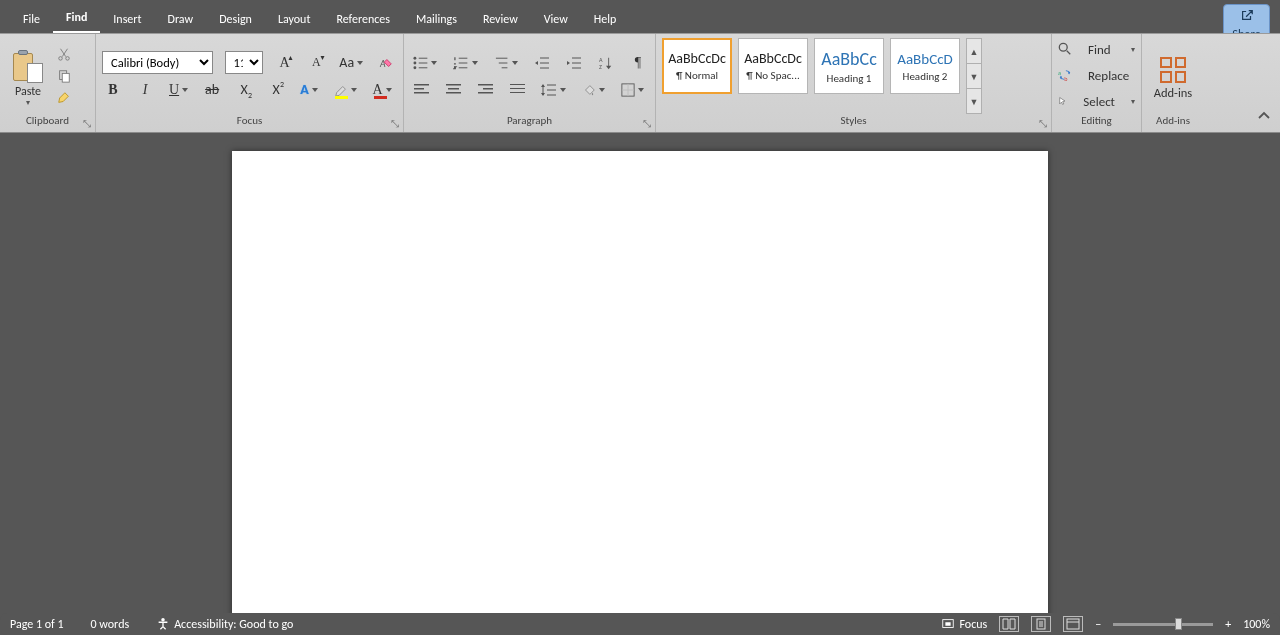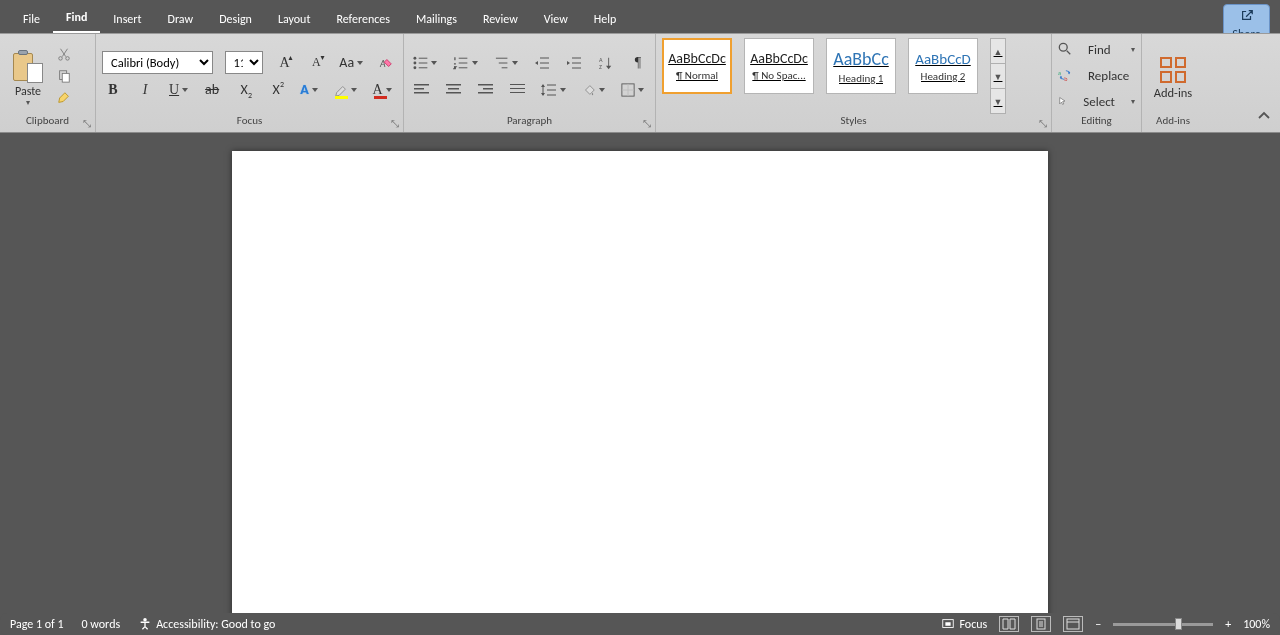--- a/index.html
+++ b/index.html
@@ -46,40 +46,40 @@
   linear-gradient(#555,#555) 0 0/15px 1.5px no-repeat,
   linear-gradient(#555,#555) 2px 4px/11px 1.5px no-repeat,
   linear-gradient(#555,#555) 0 8px/15px 1.5px no-repeat,
   linear-gradient(#555,#555) 2px 12px/11px 1.5px no-repeat; }
 .lines-right { display:inline-block; width:15px; height:12px; background:
   linear-gradient(#555,#555) 0 0/15px 1.5px no-repeat,
   linear-gradient(#555,#555) 5px 4px/10px 1.5px no-repeat,
   linear-gradient(#555,#555) 0 8px/15px 1.5px no-repeat,
   linear-gradient(#555,#555) 5px 12px/10px 1.5px no-repeat; }
 
-.styles-body{ display:flex; align-items:stretch; gap:12px;text-decoration:underline; }
+.styles-body{ display:flex; align-items:stretch; gap:6px; }
 .style-box { width: 70px; height: 56px; background: #fff; border: 1px solid #b5b5b5; display: flex; flex-direction: column; align-items: center; justify-content: center; cursor: pointer; }
 .style-box.sel { border-color: #f0a030; box-shadow: inset 0 0 0 1px #f0a030; }
 .style-prev { font-family: Calibri, sans-serif; color: #222; margin-bottom: 2px; }
 .style-name { font-size: 11px; color: #333; white-space:nowrap; overflow:hidden; max-width:66px; }
 .style-scroll { width: 16px; display: flex; flex-direction: column; border:1px solid #b0b0b0; background:#e6e6e6; }
 .style-scroll div { flex:1; display:flex; align-items:center; justify-content:center; font-size:9px; color:#555; border-bottom:1px solid #b0b0b0; cursor:pointer; }
 .style-scroll div:last-child{border-bottom:none;}
 
 .edit-row { display:flex; align-items:center; gap:16px; font-size:13px; color:#333; height:26px; padding:0 6px; cursor:pointer; white-space:nowrap; }
 
 .addins-ico{ width:26px; height:26px; display:grid; grid-template:1fr 1fr/1fr 1fr; gap:3px; margin:4px auto 2px; }
 .addins-ico span{ border:2px solid #d06a2e; }
 
 .collapse { position:absolute; right:8px; bottom:6px; color:#555; cursor:pointer; }
 
 .doc-area { flex:1; background:#565656; display:flex; justify-content:center; padding-top:18px; overflow:hidden; }
 .page { width:816px; height:1056px; background:#fff; box-shadow: 0 0 6px rgba(0,0,0,0.5); }
 
-.status { height:22px; background:#565656; color:#fff; font-size:12px; display:flex; align-items:center; padding:0 10px; gap:18px;border-radius:7px; }
+.status { height:22px; background:#565656; color:#fff; font-size:12px; display:flex; align-items:center; padding:0 10px; gap:27px;border-radius:7px; }
 .status-right{ margin-left:auto; display:flex; align-items:center; gap:12px; }
 .view-btn { width:20px; height:16px; border:1px solid #bbb; display:flex; align-items:center; justify-content:center; cursor:pointer; }
 .slider{ width:100px; height:3px; background:#9a9a9a; position:relative; }
 .slider .thumb{ width:7px; height:12px; background:#ddd; border:1px solid #888; position:absolute; top:-5px; left:62px; }
 .svg-ico{ width:14px; height:14px; }
 select.font-name, select.font-size { appearance: menulist; }
 </style>
 </head>
 <body>
 

